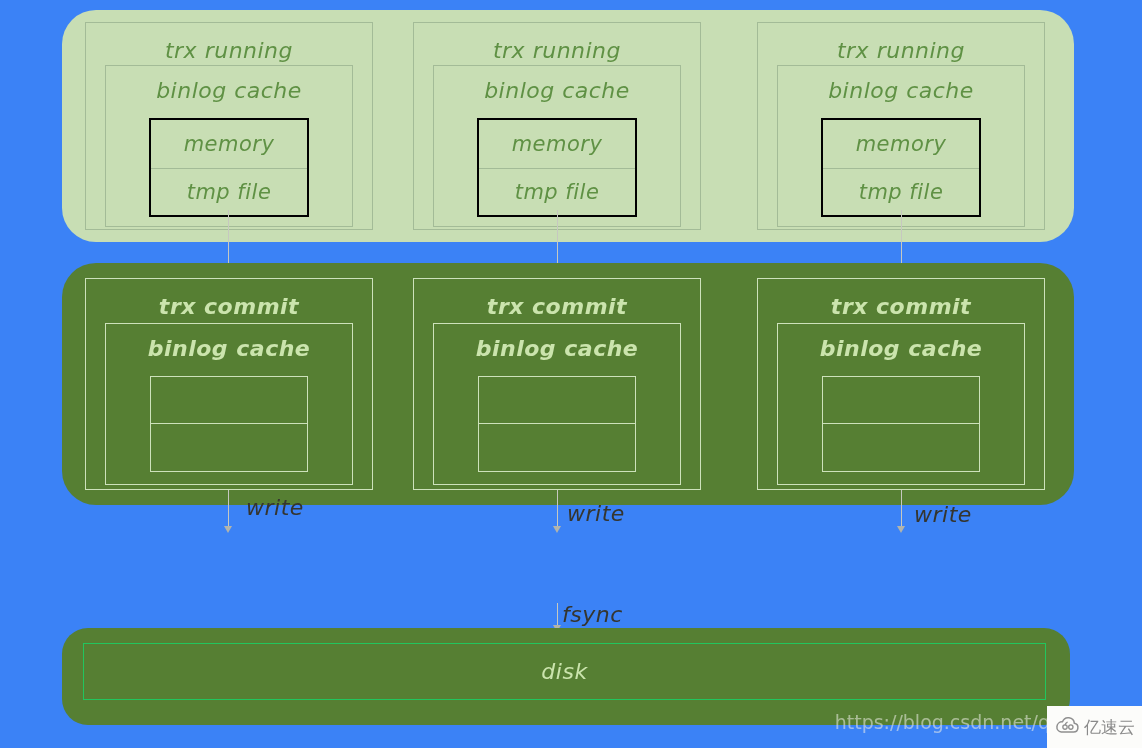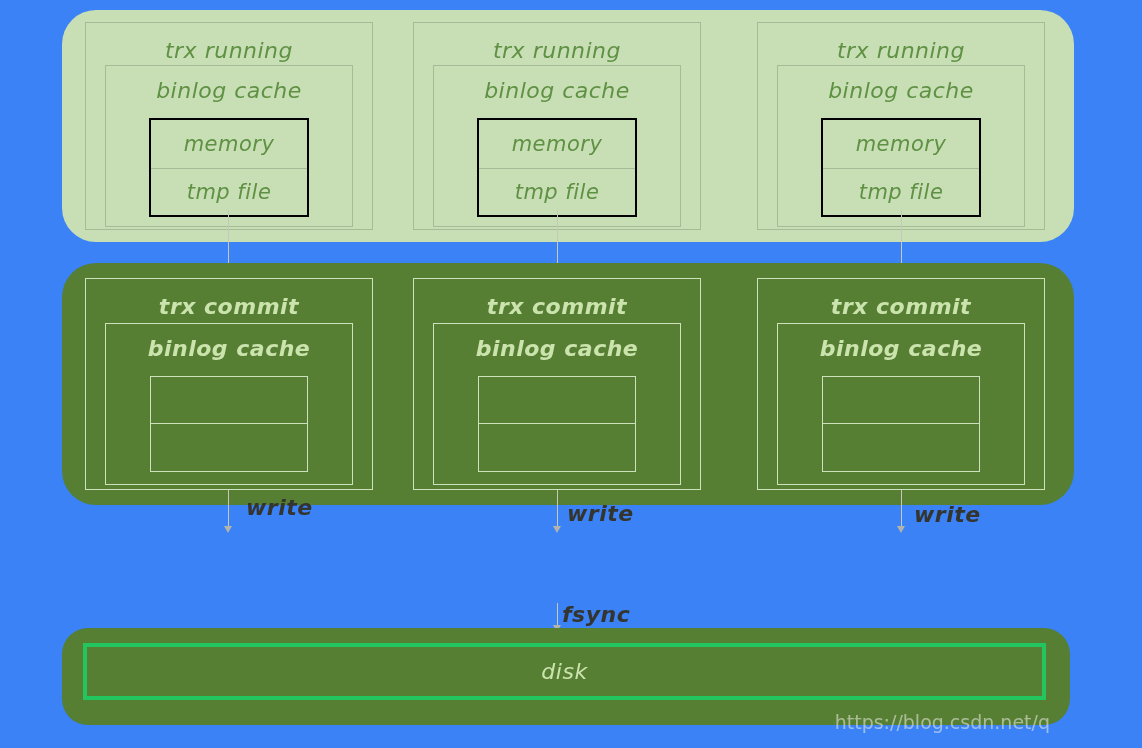--- a/index.html
+++ b/index.html
@@ -20,21 +20,21 @@
   .bar { position:absolute; left:62px; width:1008px; border-radius:26px; }
   .bar-binlog { top:525px; height:79px; background:#c8deb4; }
   .bar-disk   { top:628px; height:97px; background:#567f33; }
   .bar-inner {
     position:absolute; display:flex; align-items:center; justify-content:center;
     font-size:22px;
   }
   .bar-binlog .bar-inner { left:21px; right:26px; top:13px; bottom:9px;
     border:1px solid #a3bb97; color:#5f9144; }
   .bar-disk .bar-inner { left:21px; right:24px; top:15px; bottom:25px;
-    border:4px solid #22c55e; color:#cbe4ad; }
+    border:1px solid #22c55e; color:#cbe4ad; }
 
   
   .trx-box { position:absolute; width:286px; }
   .col-0 { left:23px; }  .col-1 { left:351px; }  .col-2 { left:695px; }
   .strip-running .trx-box { top:12px; height:206px; border:1px solid #a3bb97; color:#5f9144; }
   .strip-commit  .trx-box { top:15px; height:210px; border:1px solid #cde2bb; color:#cbe4ad;font-weight:bold; }
   .trx-title { height:40px; display:flex; align-items:flex-end; justify-content:center;
     font-size:22px; }
   .cache-box { margin:2px 19px 0; height:160px; }
   .strip-running .cache-box { border:1px solid #a3bb97; }
@@ -52,21 +52,21 @@
   .strip-commit  .mem-row + .mem-row { border-top:1px solid #cde2bb; height:47px; }
 
   
   .arrow { position:absolute; width:9px; margin-left:-4px; }
   .arrow .shaft { position:absolute; left:4px; top:0; bottom:5px; width:1px;
     background:#c6c8c0; }
   .arrow .head { position:absolute; bottom:0; left:0; width:0; height:0;
     border-left:4.5px solid transparent; border-right:4.5px solid transparent;
     border-top:7px solid #b2b4ac; }
 
-  .flow-label { position:absolute; font-size:22px; color:#35352f;font-weight:bold; }
+  .flow-label { position:absolute; font-size:22px; color:#35352f; }
 
   
   .watermark-url {
     position:absolute; top:711px; right:104px;
     font-size:19px; color:rgba(238,238,232,0.55);
     white-space:nowrap;
   }
   .logo-box {
     position:absolute; left:1047px; top:706px; width:95px; height:42px;
     background:#fcfcfa; display:flex; align-items:center; justify-content:center;
@@ -179,14 +179,25 @@
       <i class="shaft"></i>
       <i class="head"></i>
     </div>
   <div class="flow-label hand" style="left:562px; top:602px;text-align:right;">fsync</div>
 
   <div class="bar bar-disk">
     <div class="bar-inner hand">disk</div>
   </div>
 
   <div class="watermark-url">https://blog.csdn.net/q</div>
+  <div class="logo-box">
+    <span>
+      <svg width="27" height="20" viewBox="0 0 32 24" fill="none">
+        <path d="M8.5 20.5 H23 a5.3 5.3 0 0 0 1.2-10.5 A7.3 7.3 0 0 0 10 8.2 A6.2 6.2 0 0 0 8.5 20.5 Z" stroke="#8f8f8f" stroke-width="1.8" fill="none" stroke-linejoin="round"></path>
+        <circle cx="13" cy="14.5" r="2.6" stroke="#8f8f8f" stroke-width="1.6" fill="none"></circle>
+        <circle cx="20" cy="14.5" r="2.6" stroke="#8f8f8f" stroke-width="1.6" fill="none"></circle>
+        <path d="M13.2 11.9 c0.3 -1.6 1.2 -2.6 2.4 -3.2" stroke="#8f8f8f" stroke-width="1.6" fill="none" stroke-linecap="round"></path>
+      </svg>
+    </span>
+    <span class="logo-text">亿速云</span>
+  </div>
 
 </div>
 
 </body></html>

